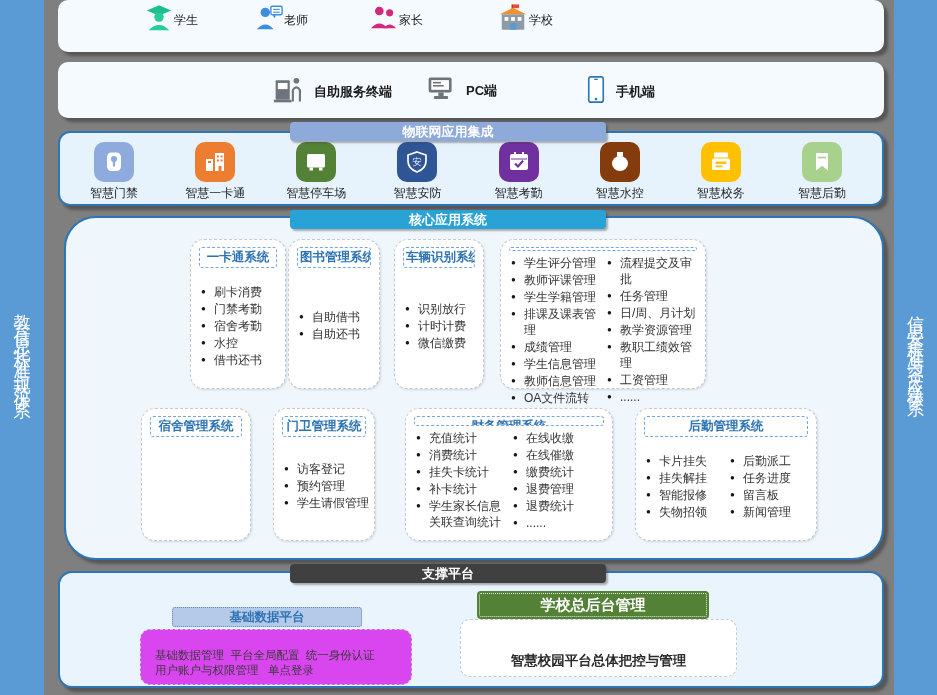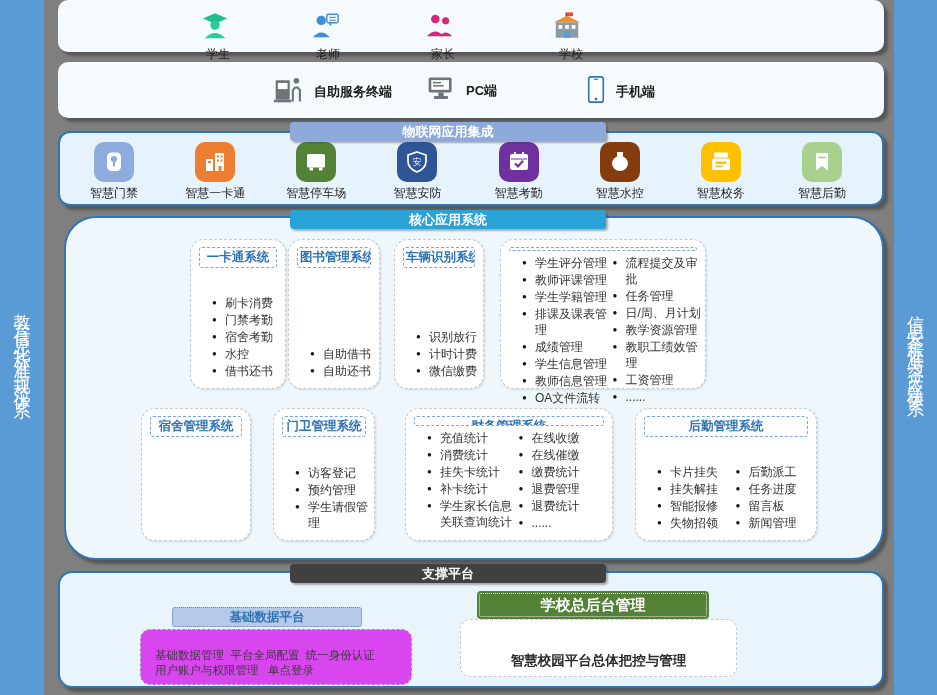--- a/index.html
+++ b/index.html
@@ -18,36 +18,36 @@
   #terminals-panel{top:62px;height:56px}
   #iot-panel{top:131px;height:75px;background:#E7F3FC;border:2px solid #2E75B6;border-radius:12px}
   #core-panel{top:216px;height:344px;background:#EFF7FD;border:2px solid #2E75B6;border-radius:32px;left:64px;width:820px}
   #support-panel{top:571px;height:117px;background:#E9F4FC;border:2px solid #2E75B6;border-radius:14px}
 
   .tab{position:absolute;left:290px;width:316px;height:19px;line-height:19px;text-align:center;color:#fff;font-weight:bold;font-size:13px;border-radius:4px;z-index:6;box-shadow:2px 2px 2px rgba(60,60,60,.4)}
   #iot-tab{top:122px}
   #core-tab{top:210px}
   #support-tab{top:564px}
 
-  .ugroup{position:absolute;top:11px;width:86px;display:flex;flex-direction:column;align-items:flex-end}
+  .ugroup{position:absolute;top:3px;width:86px;display:flex;align-items:center}
   .ugroup .lbl{font-size:12px;color:#1d1d1d;margin-top:1px}
   .ug0{left:86px}.ug1{left:196px}.ug2{left:311px}.ug3{left:439px}
 
   .tgroup{position:absolute;top:13px;display:flex;align-items:center;gap:10px}
   .tgroup .lbl{font-size:13px;font-weight:bold;color:#1a1a1a}
   .tg0{left:214px}.tg1{left:368px}.tg2{left:528px}
 
   .iot-row{position:absolute;left:0;top:0;width:100%;height:100%;display:flex;justify-content:space-between;padding:9px 22px 0 16px}
   .iot-item{display:flex;flex-direction:column;align-items:center;width:76px}
   .iot-tile{width:40px;height:40px;border-radius:10px;display:flex;align-items:center;justify-content:center}
   .iot-item .lbl{font-size:12px;color:#1d1d1d;margin-top:3px;white-space:nowrap}
 
   .card{position:absolute;background:#fff;border:1px dashed #c3c9d0;border-radius:14px;display:flex;flex-direction:column;align-items:center;box-shadow:1px 1px 2px rgba(120,130,140,.25)}
   .card-title{margin-top:7px;width:calc(100% - 16px);text-align:center;padding:1px 2px;border:1px dashed #78A7DB;border-radius:3px;color:#2E74B5;font-weight:bold;font-size:12.5px;background:#fff;white-space:nowrap;overflow:hidden}
-  .card-body{flex:1;display:flex;align-items:flex-end;width:100%;padding:3px 4px 8px 21px}
+  .card-body{flex:1;display:flex;align-items:center;width:100%;padding:3px 4px 8px 10px}
   ul.blist{list-style:none}
   .blist li{position:relative;padding-left:13px;font-size:12px;color:#333;line-height:16px;margin:1px 0}
   .blist li::before{content:"●";position:absolute;left:0;top:0;font-size:8px;color:#161616;line-height:16px}
   .cols{display:flex;width:100%}
   .cols ul{flex:1}
   .cols ul+ul{margin-left:2px}
 
   .c1{left:124px;top:21px;width:96px;height:150px}
   .c2{left:222px;top:21px;width:92px;height:150px}
   .c3{left:328px;top:21px;width:90px;height:150px}

